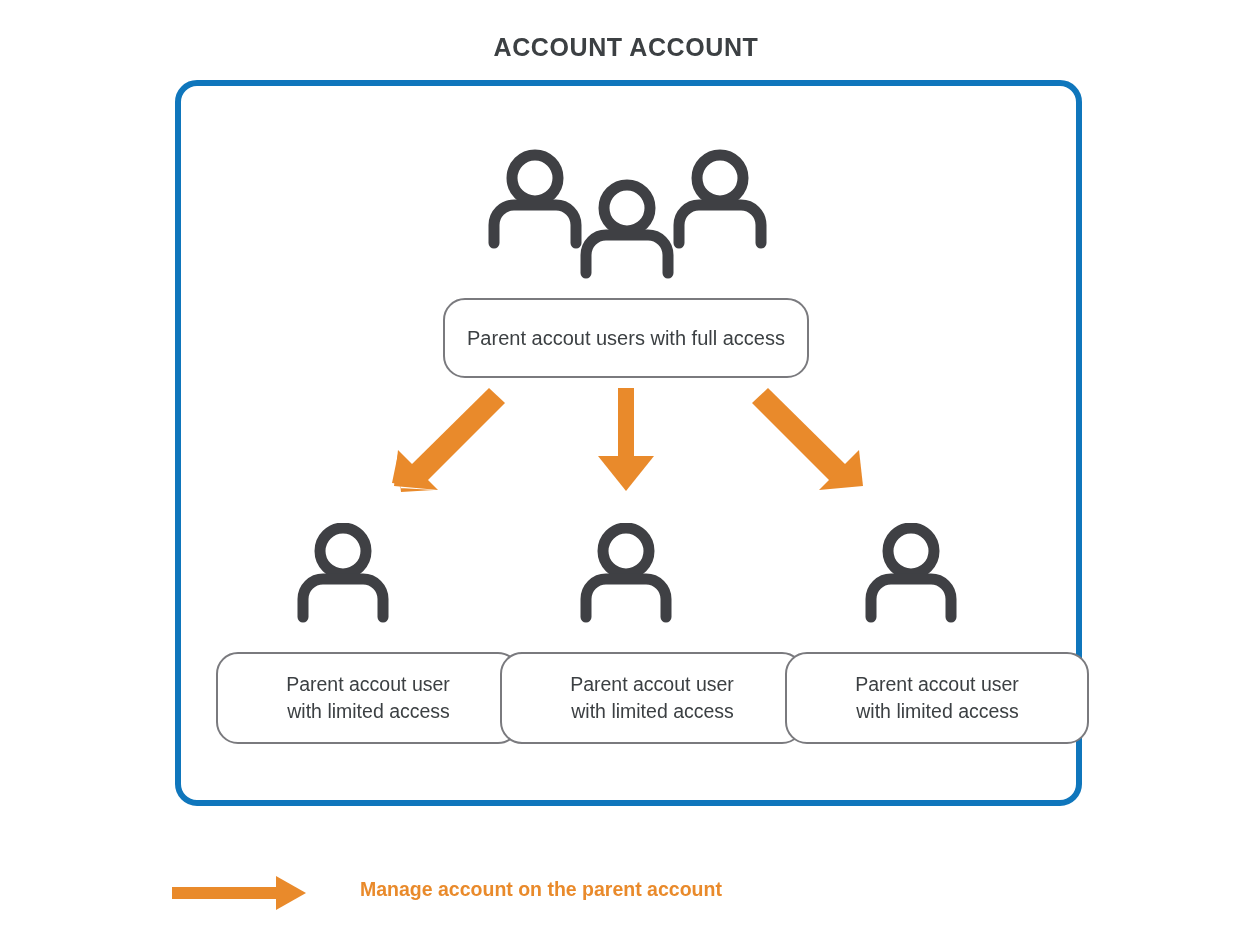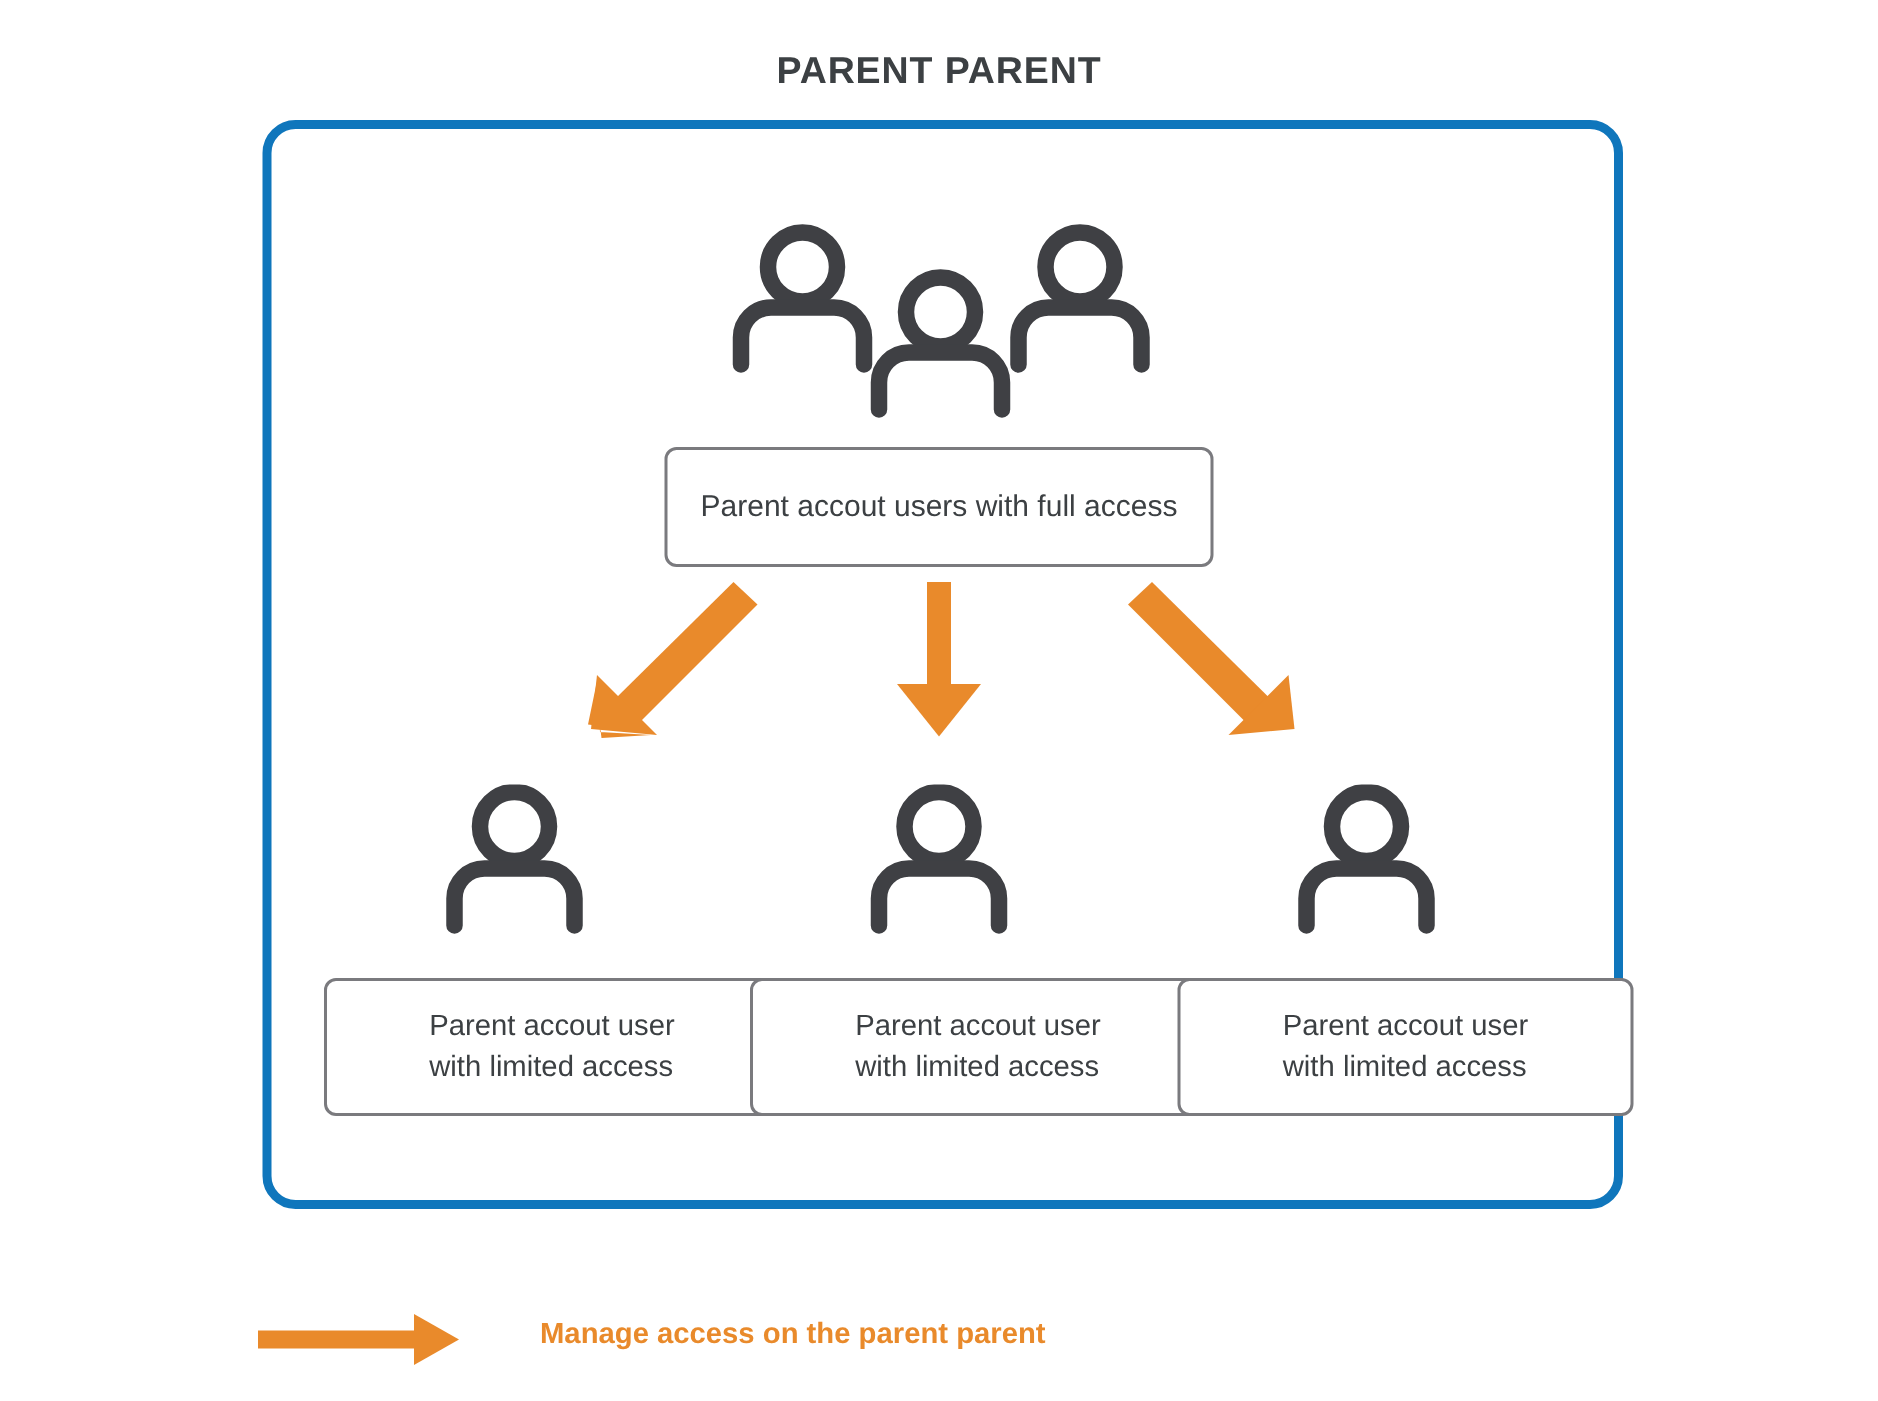--- a/index.html
+++ b/index.html
@@ -57,26 +57,26 @@
     top: 143px;
     width: 295px;
     height: 140px;
   }
 
   
   .label-box {
     position: absolute;
     box-sizing: border-box;
     border: 2px solid #7a7a7e;
-    border-radius: 8px;
+    border-radius: 22px;
     background: #ffffff;
     display: flex;
     align-items: center;
     justify-content: center;
-    text-align: left;
+    text-align: right;
     color: #3c4043;
     font-size: 19.5px;
     line-height: 27px;
   }
   #box-full-access {
     left: 443px;
     top: 298px;
     width: 366px;
     height: 80px;
     font-size: 20px;
@@ -122,21 +122,21 @@
     font-weight: bold;
     color: #e98a2b;
     white-space: nowrap;
   }
 </style>
 </head>
 <body>
 
 <div class="stage">
 
-  <div id="page-title">PARENT PARENT</div>
+  <div id="page-title">ACCOUNT ACCOUNT</div>
 
   <div id="account-container"></div>
 
   <div id="group-icon">
     <svg width="295" height="140" viewBox="0 0 295 140" xmlns="http://www.w3.org/2000/svg">
       <g fill="none" stroke="#3f4044" stroke-width="11" stroke-linecap="round">
 
         <circle cx="55" cy="35" r="23"></circle>
         <path d="M14 100 V82 a20 20 0 0 1 20 -20 h42 a20 20 0 0 1 20 20 V100"></path>
 
@@ -221,16 +221,16 @@
     </span>
   </div>
 
   <div id="legend">
     <svg id="legend-arrow" viewBox="0 0 140 38" xmlns="http://www.w3.org/2000/svg">
       <g fill="#e98a2b">
         <rect x="0" y="13" width="110" height="12"></rect>
         <polygon points="104,2 104,36 134,19"></polygon>
       </g>
     </svg>
-    <div id="legend-label">Manage access on the parent parent</div>
+    <div id="legend-label">Manage account on the parent account</div>
   </div>
 
 </div>
 
 </body></html>

